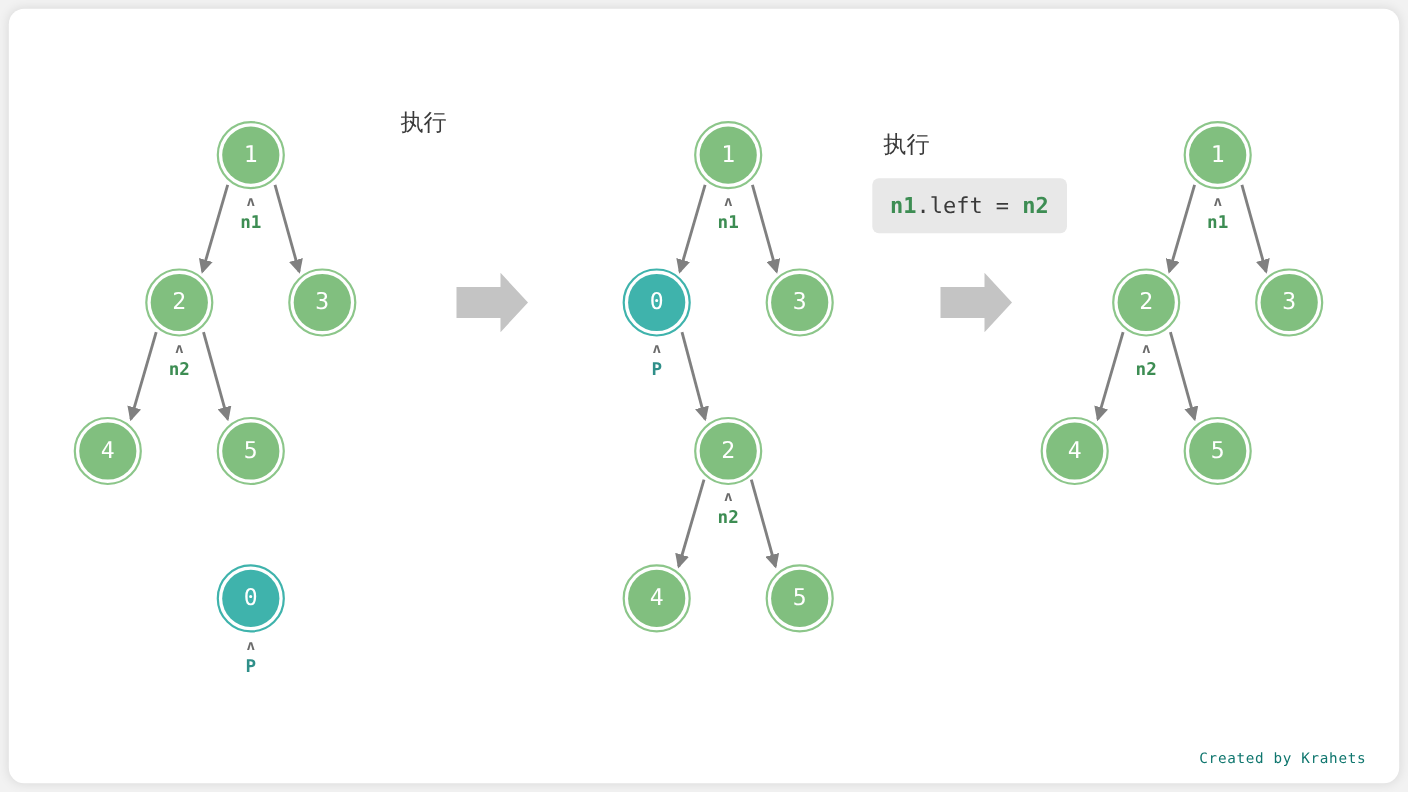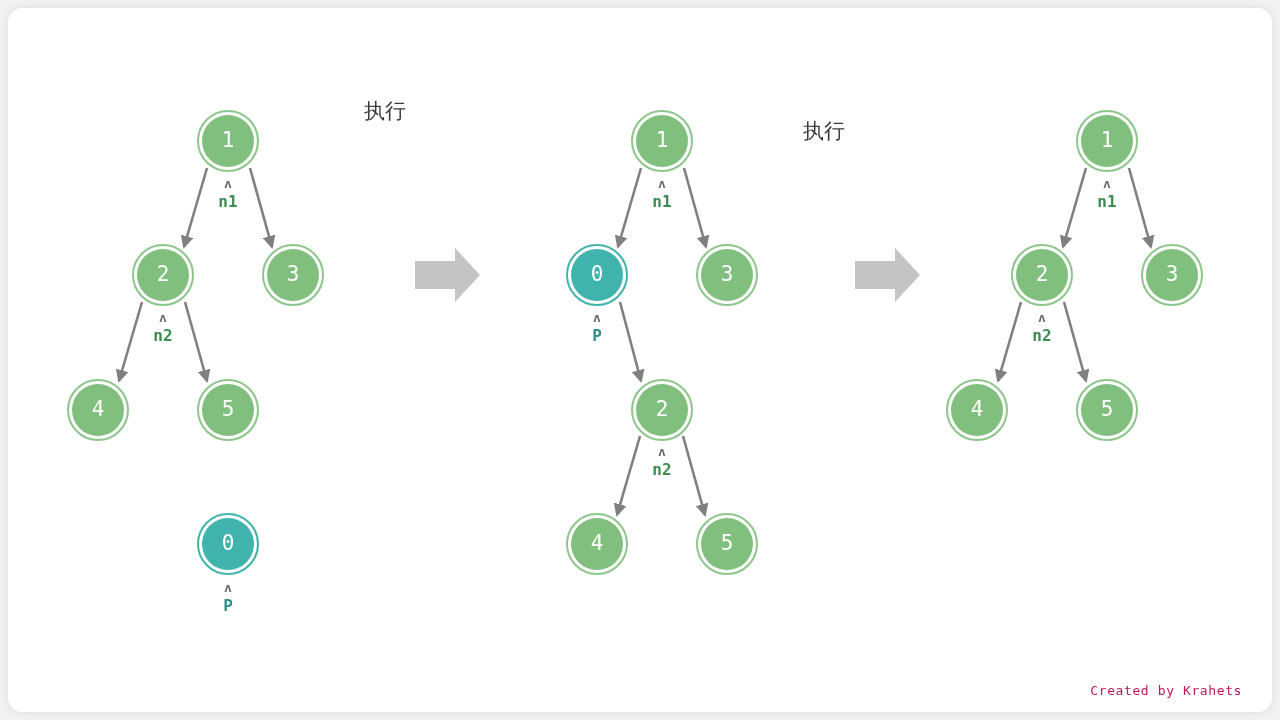--- a/index.html
+++ b/index.html
@@ -128,21 +128,21 @@
   .tk-teal  { color: #2f8f89; font-weight: 700; }
   .tk-plain { color: #3a3a3a; }
 
   
   #watermark {
     position: absolute;
     right: 38px;
     bottom: 22px;
     font-family: "DejaVu Sans Mono", "Liberation Mono", monospace;
     font-size: 13px;
-    color: #be185d;
+    color: #0f766e;
     letter-spacing: 0.6px;
     z-index: 6;
   }
 </style>
 </head>
 <body>
 
 <div id="stage">
   <div id="card"></div>
 
@@ -268,20 +268,25 @@
       <span class="caret">ʌ</span>
       <span class="name">P</span>
     </div>
     <div class="ptr" style="left:632px;top:447px;">
       <span class="caret">ʌ</span>
       <span class="name">n2</span>
     </div>
   </div>
 
   <div class="step-title" style="left:803px;top:119px;">执行</div>
+  <div class="code-box" style="left:793px;top:162px;">
+    <span class="ln">
+      <span class="tk-green">n1</span><span class="tk-plain">.left = </span><span class="tk-green">n2</span>
+    </span>
+  </div>
 
   <div>
     <div class="node" style="left:1076px;top:110px;">
       <span class="ring"></span>
       <span class="disc"></span>
       <span class="val">1</span>
     </div>
     <div class="node" style="left:1011px;top:244px;">
       <span class="ring"></span>
       <span class="disc"></span>

